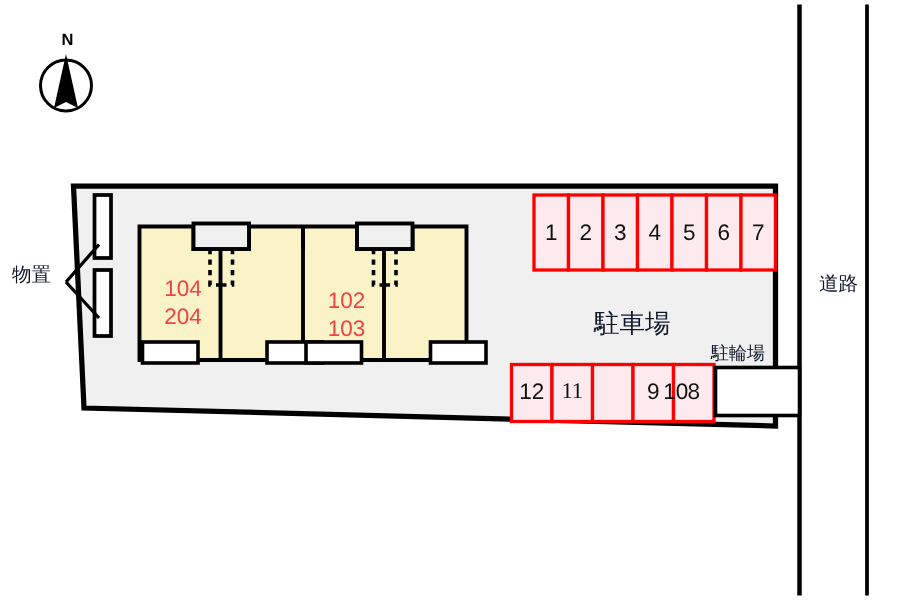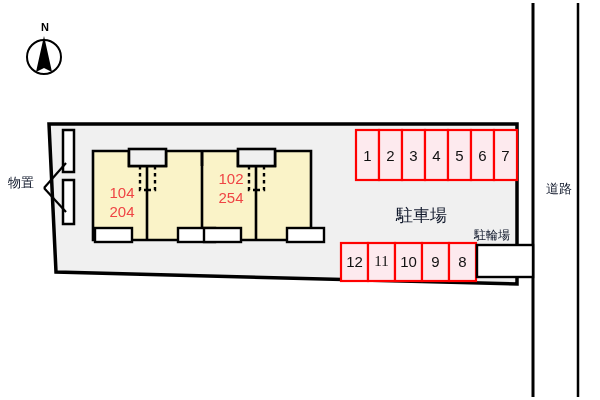--- a/index.html
+++ b/index.html
@@ -164,33 +164,33 @@
   <div class="abs jp label-chusha">駐車場</div>
 
   <div class="abs jp label-churin">駐輪場</div>
 
   <div class="unit-label" style="left:101px; top:183px; width:42px;">
     <div>104</div>
     <div>204</div>
   </div>
 
 
-  <div class="unit-label" style="left:210px; top:169px; width:42px;">
+  <div class="unit-label" style="left:210px; top:191px; width:42px;">
     <div>102</div>
-    <div>254</div>
+    <div>103</div>
   </div>
 
 
   <div class="stall-num" style="left:356px; top:147px; width:23px;">1</div>
   <div class="stall-num" style="left:379px; top:147px; width:23px;">2</div>
   <div class="stall-num" style="left:402px; top:147px; width:23px;">3</div>
   <div class="stall-num" style="left:425px; top:147px; width:23px;">4</div>
   <div class="stall-num" style="left:448px; top:147px; width:23px;">5</div>
   <div class="stall-num" style="left:471px; top:147px; width:23px;">6</div>
   <div class="stall-num" style="left:494px; top:147px; width:23px;">7</div>
 
   <div class="stall-num" style="left:341px; top:253px; width:27px;">12</div>
   <div class="stall-num" style="left:368px; top:253px; width:27px;font-family:Liberation Serif, serif;">11</div>
-  <div class="stall-num" style="left:395px; top:253px; width:27px;">10</div>
+  <div class="stall-num" style="left:395px; top:253px; width:27px;padding-left:42px;">10</div>
   <div class="stall-num" style="left:422px; top:253px; width:27px;">9</div>
   <div class="stall-num" style="left:449px; top:253px; width:27px;">8</div>
 
 </div>
 
 </body></html>

